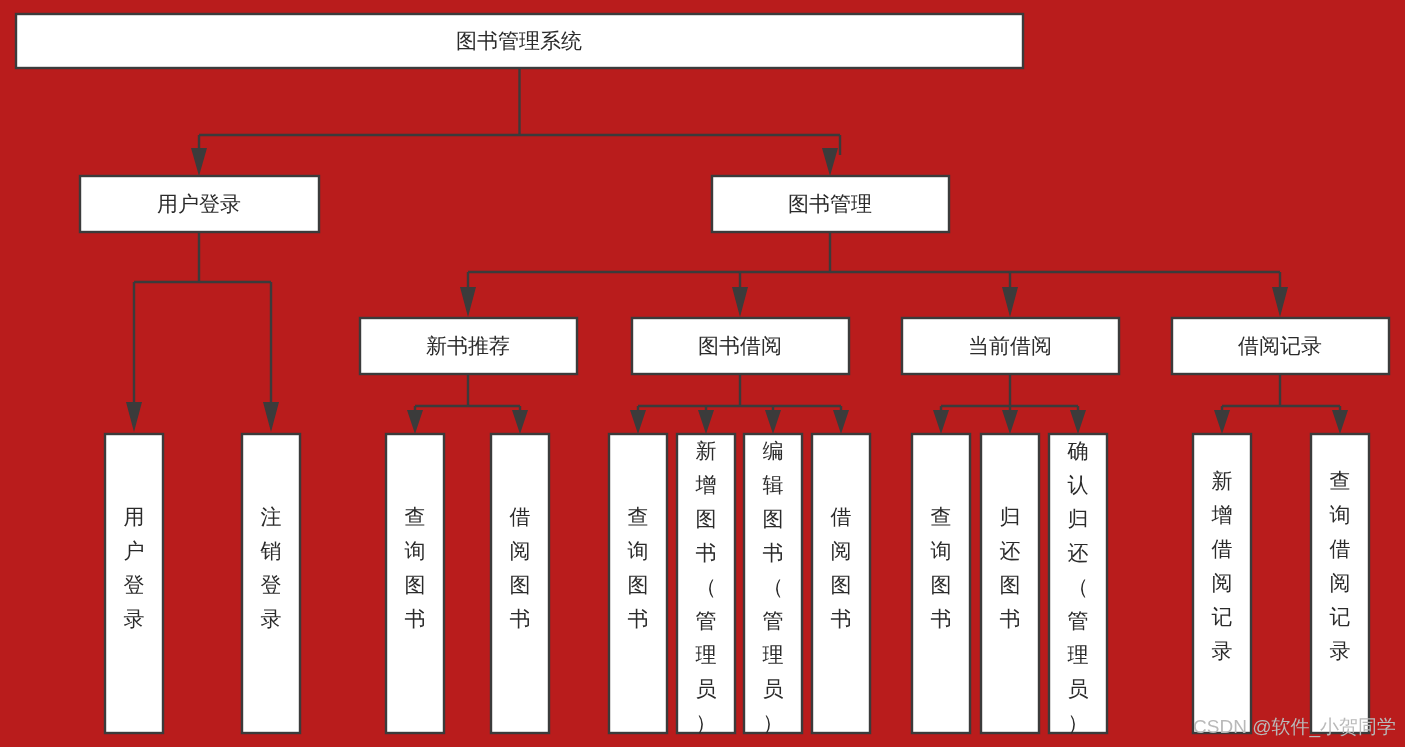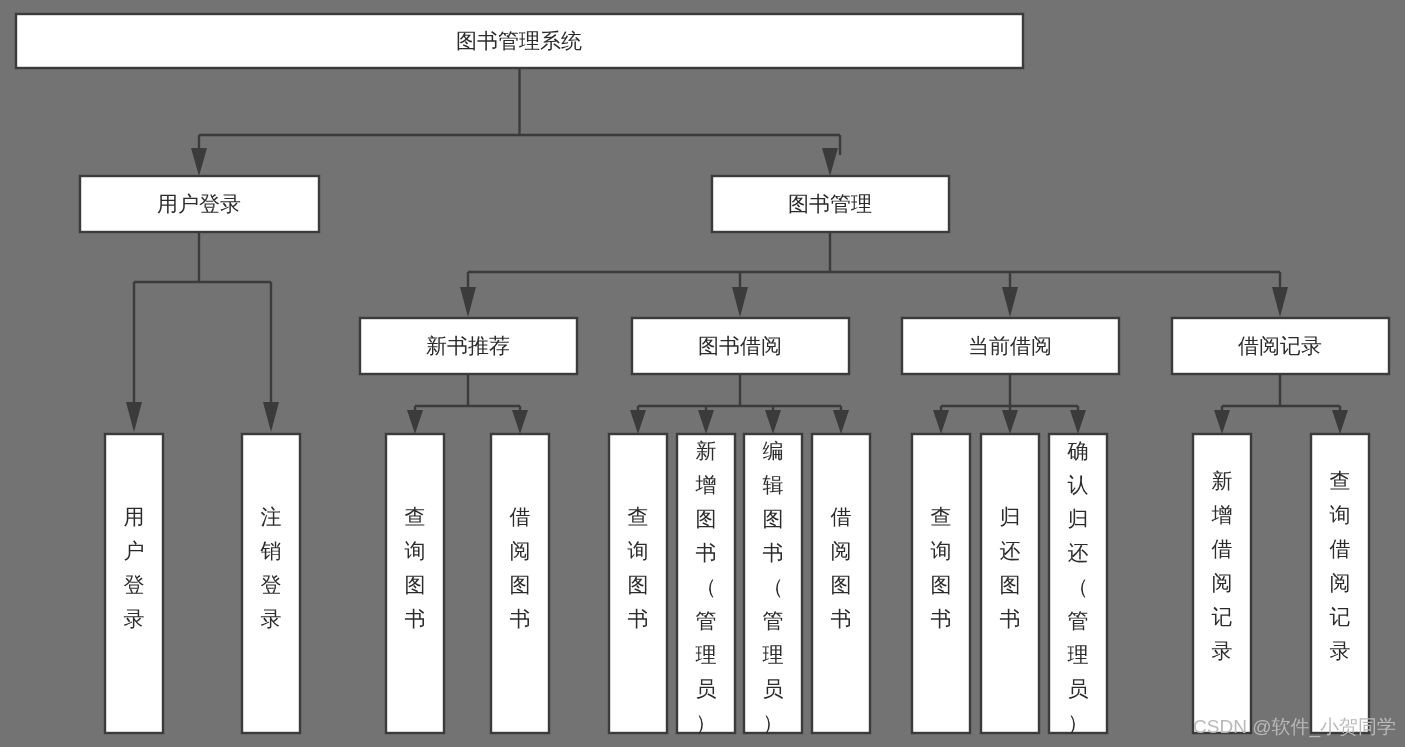--- a/index.html
+++ b/index.html
@@ -8,21 +8,21 @@
     padding: 0;
     background: #ffffff;
   }
   body {
     font-family: "Liberation Sans", "DejaVu Sans", sans-serif;
   }
   #canvas {
     position: relative;
     width: 1405px;
     height: 747px;
-    background: #737373;
+    background: #b91c1c;
     overflow: hidden;
   }
   svg.diagram {
     position: absolute;
     left: 0;
     top: 0;
     width: 1405px;
     height: 747px;
   }
   .node-box {

